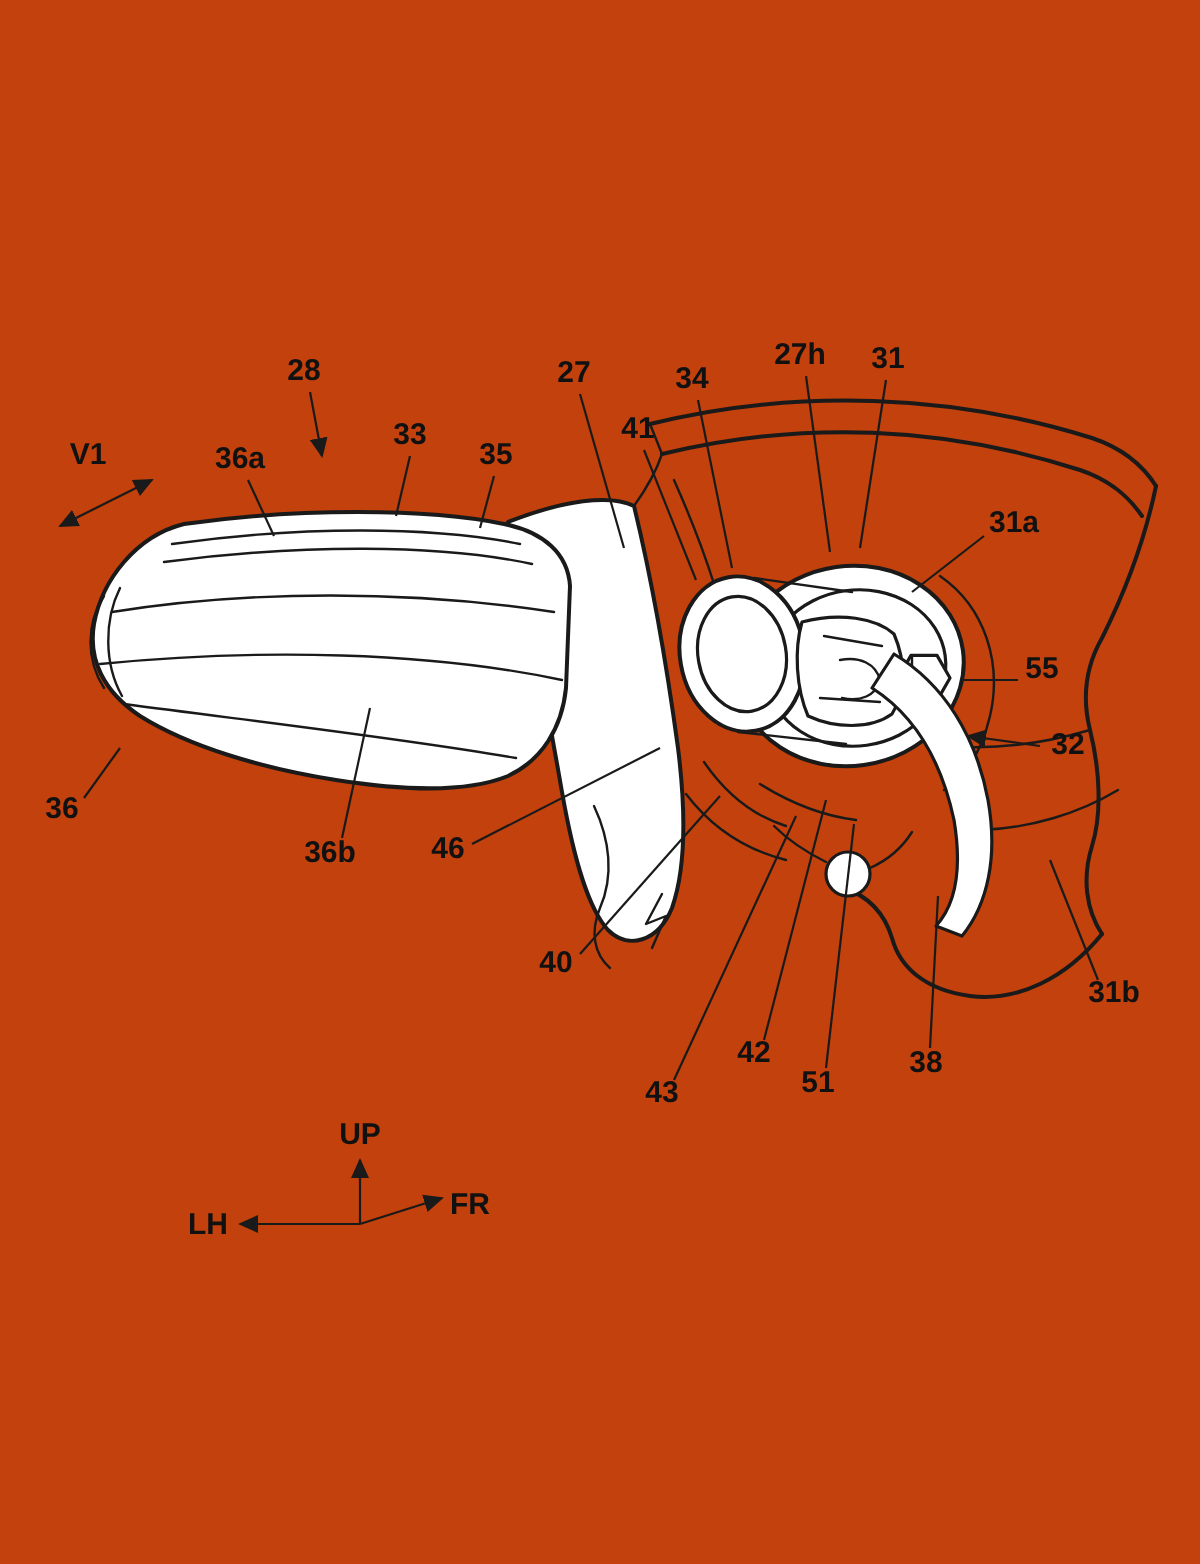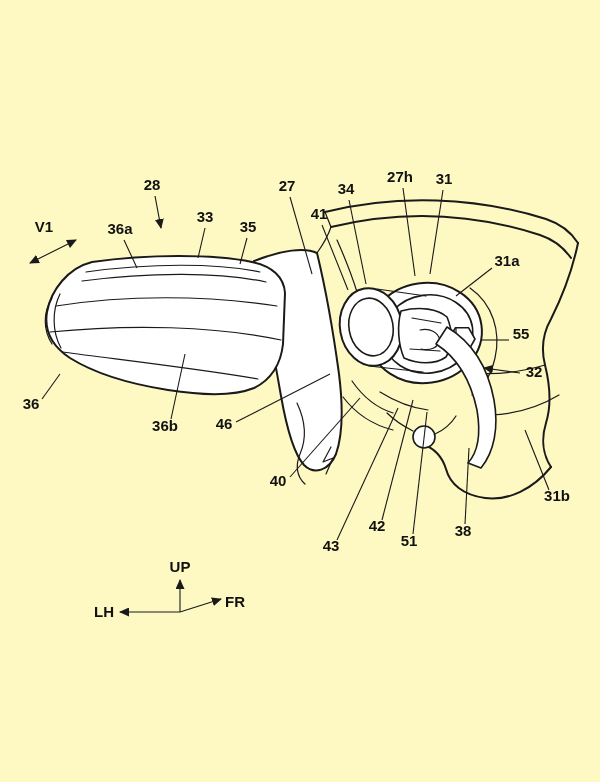--- a/index.html
+++ b/index.html
@@ -1,16 +1,16 @@
 <!DOCTYPE html>
 <html><head>
 <meta charset="utf-8">
 <style>
   html,body{margin:0;padding:0;background:#ffffff;}
-  .page{width:600px;height:782px;background:#fef9c3;position:relative;overflow:hidden;}
+  .page{width:600px;height:782px;background:#c2410c;position:relative;overflow:hidden;}
   svg{display:block;}
   .ink{stroke:#1a1a1a;fill:none;stroke-linecap:round;stroke-linejoin:round;}
   .w2{stroke-width:2;}
   .w16{stroke-width:1.6;}
   .w12{stroke-width:1.2;}
   .solid{fill:#ffffff;}
   .leader{stroke:#1a1a1a;stroke-width:1.1;fill:none;}
   .lbl{font-family:"Liberation Sans",sans-serif;font-size:15px;font-weight:bold;fill:#111;}
 </style>
 </head>

